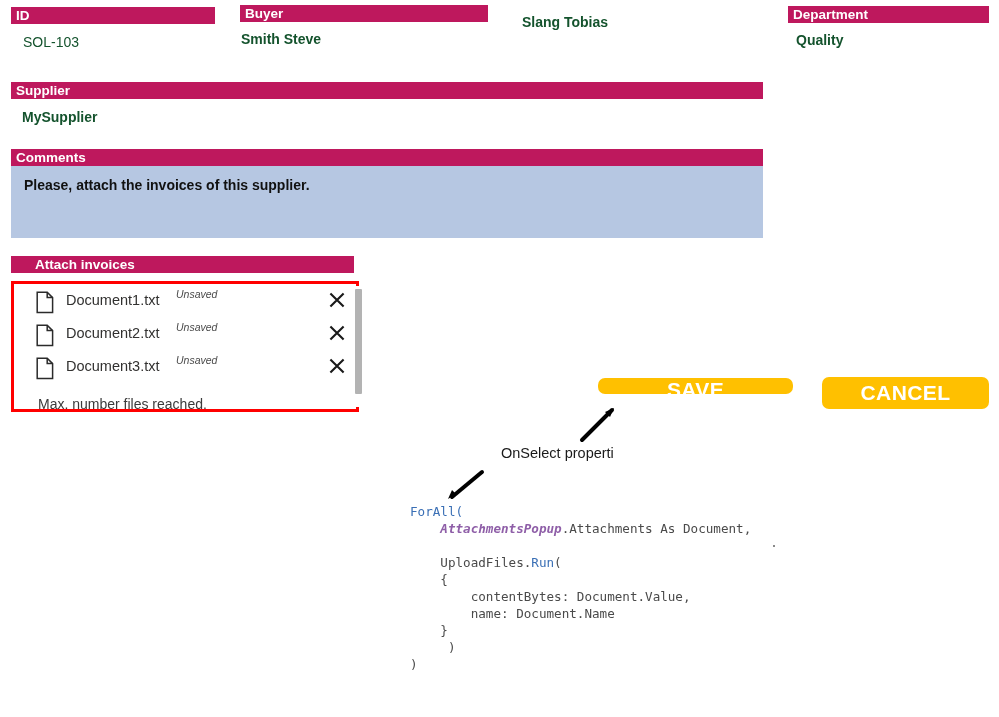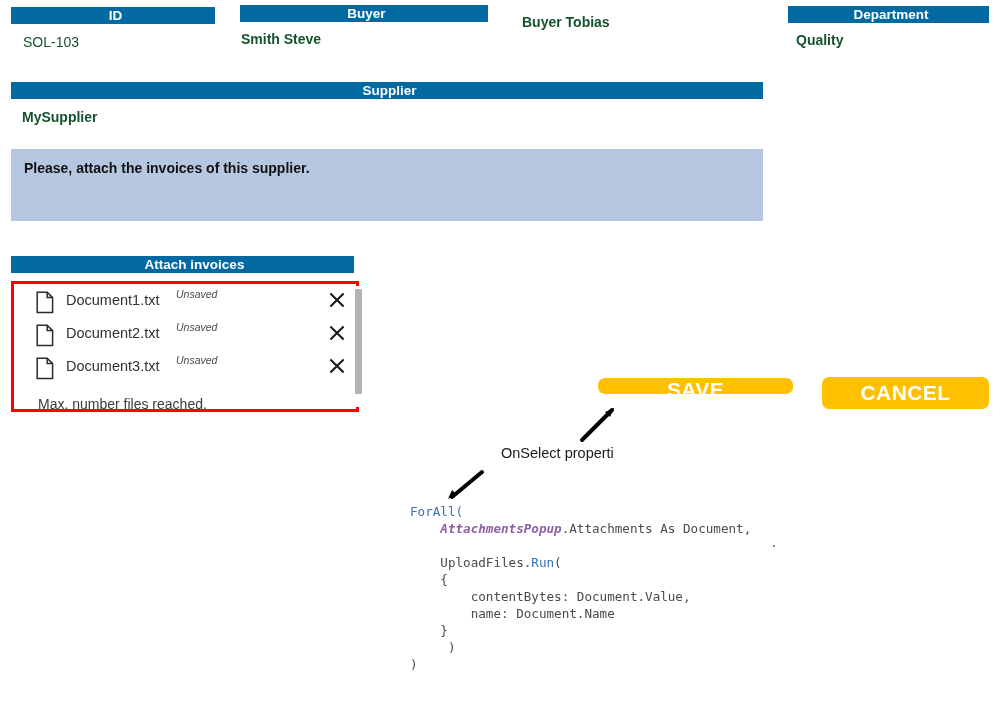--- a/index.html
+++ b/index.html
@@ -14,31 +14,30 @@
     position: relative;
     overflow: hidden;
     font-family: "Liberation Sans", sans-serif;
     color: #000000;
     -webkit-font-smoothing: antialiased;
   }
   .abs { position: absolute; }
 
   
   .field-bar {
-    background: #0369a1;
+    background: #be185d;
     color: #ffffff;
     font-weight: bold;
     font-size: 13.5px;
     line-height: 17px;
     height: 17px;
     padding-left: 5px;
     box-sizing: border-box;
     white-space: nowrap;
     overflow: hidden;
-    text-align: center;
   }
   .field-value {
     font-size: 14px;
     font-weight: bold;
     color: #14532d;
     white-space: nowrap;
   }
   .field-value.plain { font-weight: normal; }
 
   
@@ -190,34 +189,35 @@
   <div class="field-bar">ID</div>
   <div class="field-value plain" style="margin-left:12px; margin-top:10px;">SOL-103</div>
 </div>
 
 <div class="abs" style="left:240px; top:5px; width:248px;">
   <div class="field-bar">Buyer</div>
   <div class="field-value" style="margin-left:1px; margin-top:9px;">Smith Steve</div>
 </div>
 
 <div class="abs" style="left:513px; top:4px; width:249px;">
-  <div class="field-value" style="margin-left:9px; margin-top:10px;">Buyer Tobias</div>
+  <div class="field-value" style="margin-left:9px; margin-top:10px;">Slang Tobias</div>
 </div>
 
 <div class="abs" style="left:788px; top:6px; width:201px;">
   <div class="field-bar">Department</div>
   <div class="field-value" style="margin-left:8px; margin-top:9px;">Quality</div>
 </div>
 
 <div class="abs" style="left:11px; top:82px; width:752px;">
   <div class="field-bar">Supplier</div>
   <div class="field-value" style="margin-left:11px; margin-top:10px;">MySupplier</div>
 </div>
 
 <div class="abs" style="left:11px; top:149px; width:752px;">
+  <div class="field-bar">Comments</div>
   <div id="comments-box" style="position:relative; width:752px; height:72px;">
     <span id="comments-text">Please, attach the invoices of this supplier.</span>
   </div>
 </div>
 
 <div class="abs" style="left:11px; top:256px; width:348px;">
   <div class="field-bar" style="width:343px;padding-left:24px;">Attach invoices</div>
 
   <div id="attach-list-box" style="position:relative; width:348px; height:131px; margin-top:8px;">
 

